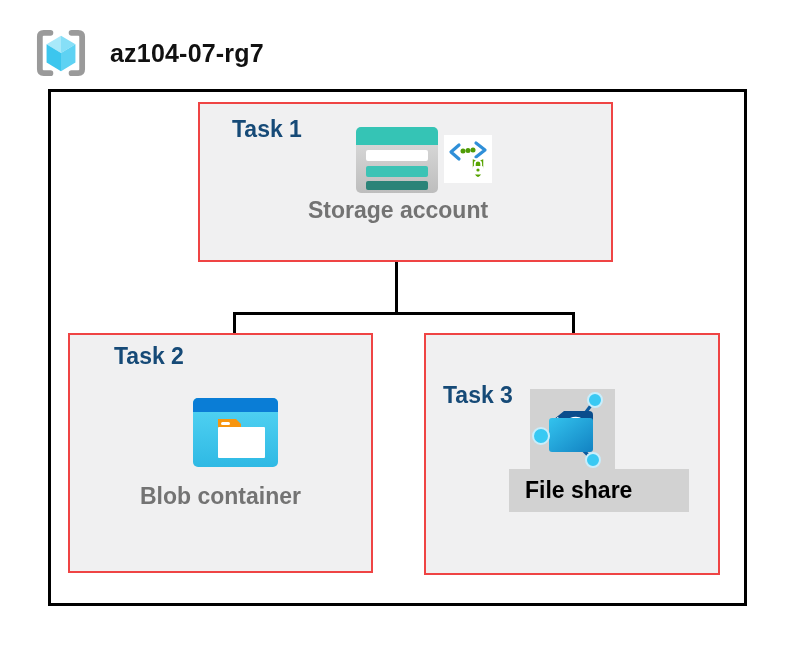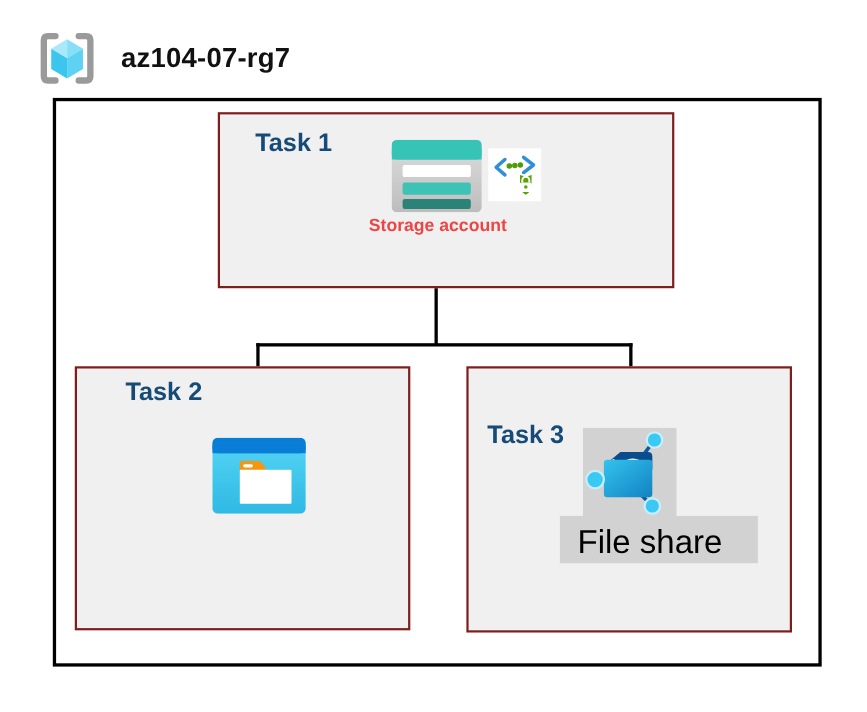--- a/index.html
+++ b/index.html
@@ -7,36 +7,36 @@
     position:relative;width:788px;height:647px;background:#ffffff;overflow:hidden;
     font-family:"Liberation Sans", sans-serif;
   }
   
   .rg-header{position:absolute;left:34px;top:28px;display:flex;align-items:center;gap:22px;}
   .rg-icon{width:54px;height:50px;display:block;}
   .rg-title{font-size:25px;font-weight:bold;color:#111;letter-spacing:0.2px;text-align:center;}
   
   .outer-frame{position:absolute;left:48px;top:89px;width:693px;height:511px;border:3px solid #000;background:#fff;}
   
-  .task-box{position:absolute;background:#f0f0f1;border:2px solid #7f1d1d;}
+  .task-box{position:absolute;background:#f0f0f1;border:2px solid #ef4444;}
   .task1{left:198px;top:102px;width:411px;height:156px;}
   .task2{left:68px;top:333px;width:301px;height:236px;}
   .task3{left:424px;top:333px;width:292px;height:238px;}
   .task-label{position:absolute;font-size:23px;font-weight:bold;color:#164a77;}
   .task1 .task-label{left:32px;top:12px;}
   .task2 .task-label{left:22px;top:8px;margin-left:22px;}
   .task3 .task-label{left:17px;top:10px;margin-top:37px;}
   
-  .caption{position:absolute;font-size:16px;font-weight:bold;color:#ef4444;}
+  .caption{position:absolute;font-size:23px;font-weight:bold;color:#737373;}
   .caption-storage{left:198px;top:197px;width:400px;text-align:center;}
   .caption-blob{left:68px;top:483px;width:305px;text-align:center;}
   
   .fs-plate{position:absolute;left:530px;top:389px;width:85px;height:81px;background:#d2d2d2;}
   .fs-labelbar{position:absolute;left:509px;top:469px;width:180px;height:43px;background:#d2d2d2;}
-  .fs-labelbar .fs-text{position:absolute;left:16px;top:8px;font-size:30px;font-weight:normal;color:#000;}
+  .fs-labelbar .fs-text{position:absolute;left:16px;top:8px;font-size:23px;font-weight:bold;color:#000;}
   
   .icon-storage{position:absolute;left:356px;top:127px;width:82px;height:66px;}
   .icon-sas{position:absolute;left:444px;top:135px;width:48px;height:48px;background:#fff;}
   .icon-blob{position:absolute;left:193px;top:398px;width:85px;height:69px;}
   .icon-fileshare{position:absolute;left:531px;top:390px;width:84px;height:80px;}
   
   .line{position:absolute;background:#000;}
   .line-v1{left:395px;top:261px;width:3px;height:53px;}
   .line-h {left:233px;top:312px;width:342px;height:3px;}
   .line-v2{left:233px;top:312px;width:3px;height:88px;}
@@ -112,20 +112,21 @@
       </linearGradient>
     </defs>
     <rect x="0" y="0" width="85" height="69" rx="5" fill="url(#blobGrad)"></rect>
     <rect x="0" y="0" width="85" height="14" rx="5" fill="#0a7dd6"></rect>
     <rect x="0" y="7" width="85" height="7" fill="#0a7dd6"></rect>
     <path d="M25 21 h18 l5 5 v5 h-23 z" fill="#f7950f"></path>
     <rect x="28" y="24" width="9" height="3" rx="1.5" fill="#ffffff"></rect>
     <rect x="25" y="29" width="47" height="31" rx="1" fill="#ffffff"></rect>
   </svg>
 
+  <div class="caption caption-blob">Blob container</div>
 
   <div class="task-box task3">
     <div class="task-label">Task 3</div>
   </div>
 
   <div class="fs-plate"></div>
 
   <svg class="icon-fileshare" viewBox="0 0 84 80" aria-hidden="true">
     <defs>
       <linearGradient id="fsGrad" x1="0" y1="0" x2="1" y2="1">

